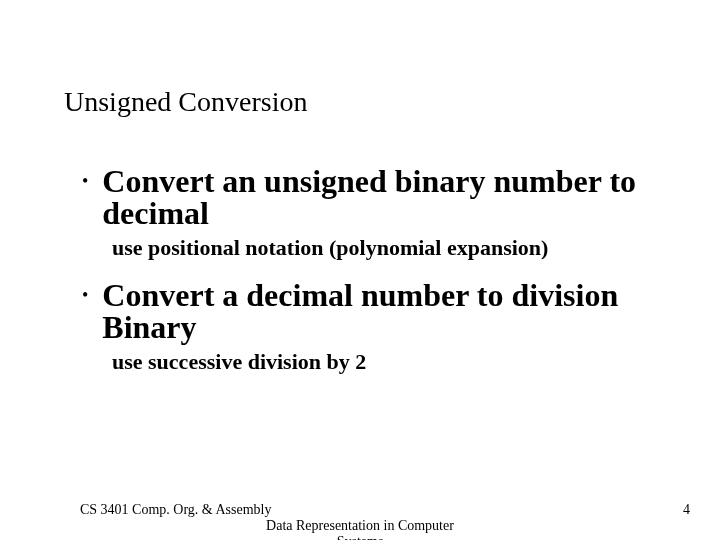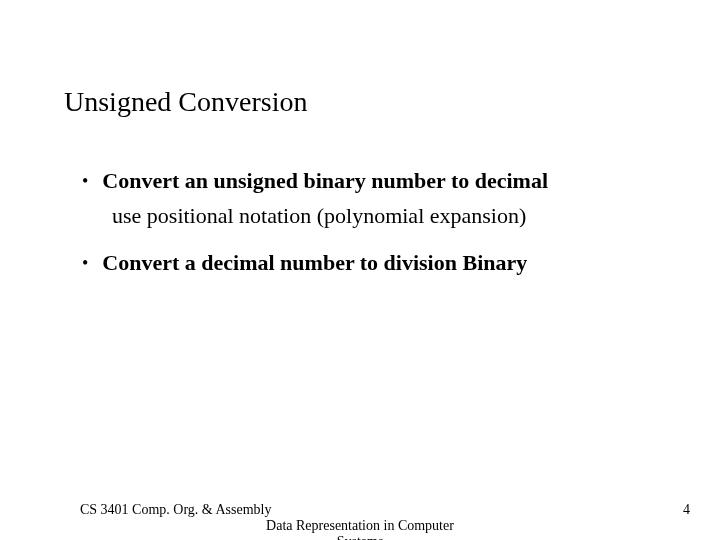--- a/index.html
+++ b/index.html
@@ -2,22 +2,22 @@
 <html><head>
 <meta charset="utf-8">
 <style>
   * { margin: 0; padding: 0; box-sizing: border-box; }
   html, body { width: 720px; height: 540px; background: #fff; font-family: "Times New Roman", Times, serif; color: #000; }
   .slide { position: relative; width: 720px; height: 540px; }
   .title { position: absolute; left: 64px; top: 86px; font-size: 28px; font-weight: 400; }
   .content { position: absolute; left: 82px; top: 165px; width: 580px; }
   .bullet-row { display: flex; align-items: flex-start; margin-bottom: 6px; }
   .bullet-dot { font-size: 18px; line-height: 32px; margin-right: 14px; }
-  .bullet-text { font-size: 22px; font-weight: 700; line-height: 32px; }
-  .sub-text { font-size: 22px; margin-left: 30px; margin-top: 6px; margin-bottom: 18px; }
+  .bullet-text { font-size: 32px; font-weight: 700; line-height: 32px; }
+  .sub-text { font-size: 22px; margin-left: 30px; margin-top: 6px; margin-bottom: 18px; font-weight: bold; }
   .footer { position: absolute; bottom: 22px; left: 0; width: 720px; display: flex; font-size: 14px; }
   .footer-left { position: absolute; left: 80px; bottom: 0; }
   .footer-center { position: absolute; left: 0; right: 0; text-align: center; }
   .footer-center-inner { display: inline-block; width: 220px; }
   .footer-right { position: absolute; right: 30px; bottom: 0; }
 </style>
 </head>
 <body>
 
 <div class="slide">
@@ -29,20 +29,21 @@
     <div class="bullet-row">
       <div class="bullet-dot">•</div>
       <div class="bullet-text">Convert an unsigned binary number to decimal</div>
     </div>
     <div class="sub-text">use positional notation (polynomial expansion)</div>
 
     <div class="bullet-row">
       <div class="bullet-dot">•</div>
       <div class="bullet-text">Convert a decimal number to division Binary</div>
     </div>
+    <div class="sub-text">use successive division by 2</div>
 
   </div>
 
   <div class="footer">
     <div class="footer-left">CS 3401 Comp. Org. &amp; Assembly</div>
     <div class="footer-center">
       <div class="footer-center-inner">Data Representation in Computer Systems</div>
     </div>
     <div class="footer-right">4</div>
   </div>

